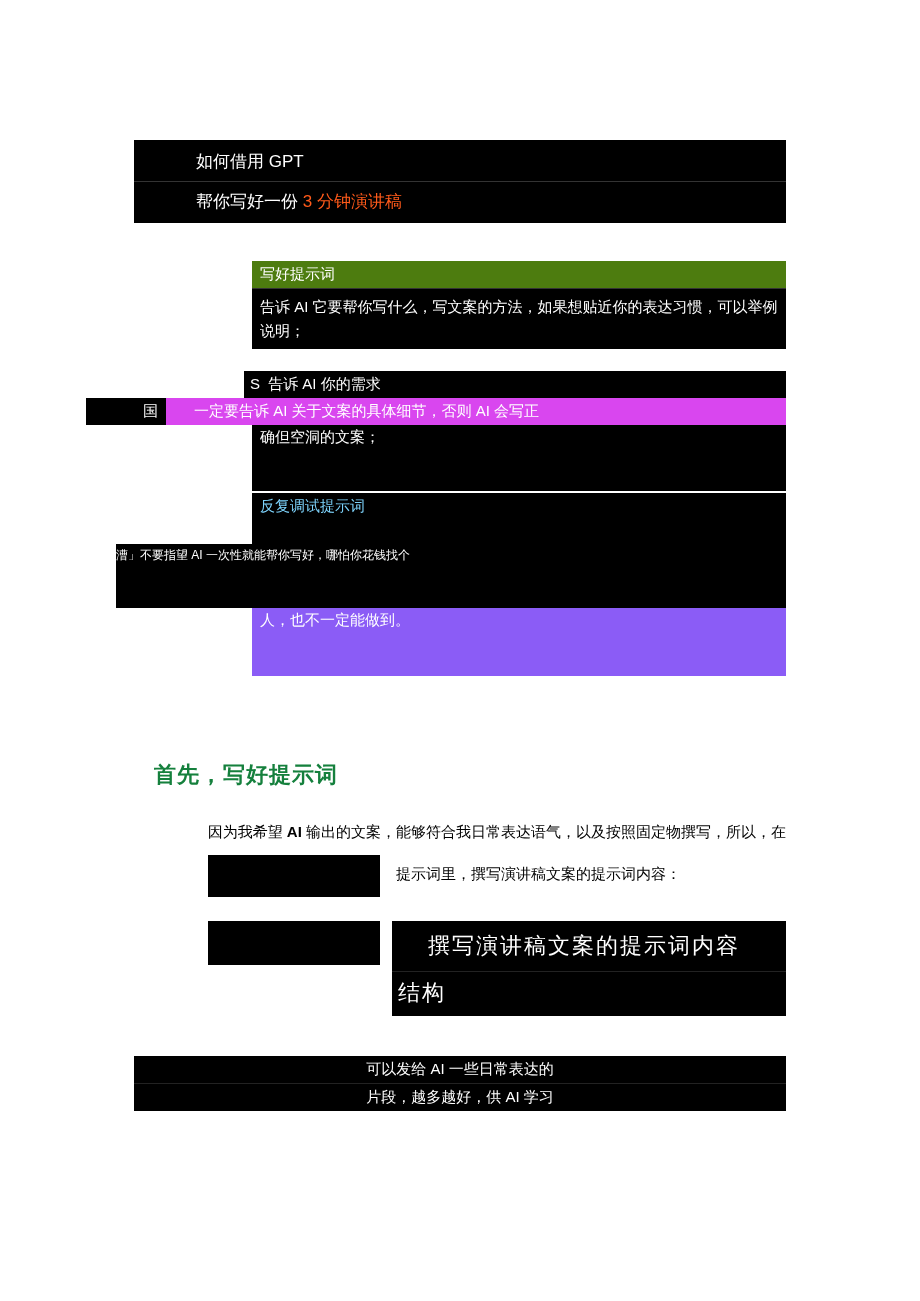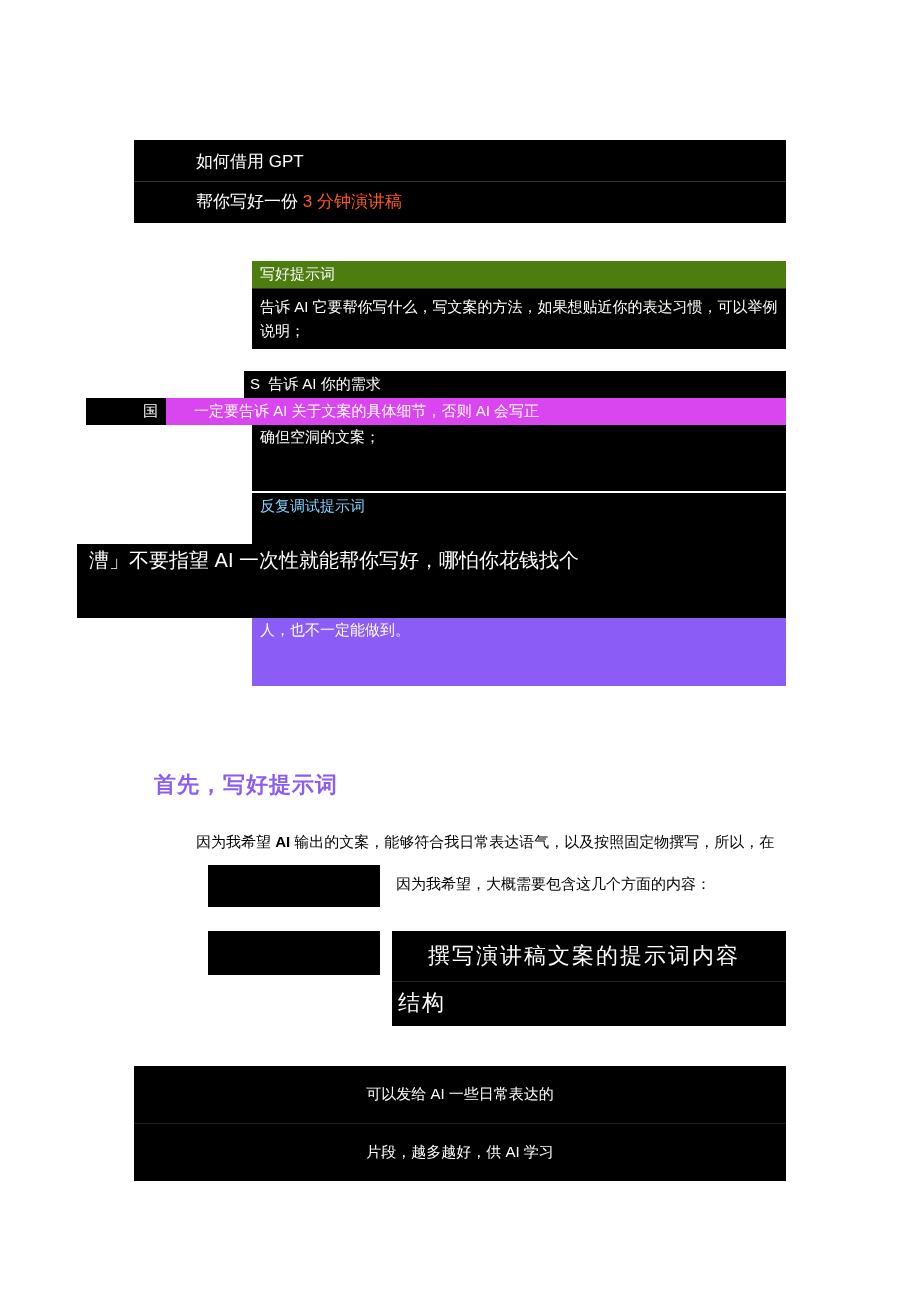--- a/index.html
+++ b/index.html
@@ -114,52 +114,53 @@
     }
     .step3-head {
       margin-left: 252px;
       margin-right: 134px;
       background: #000;
       color: #7dd3fc;
       padding: 4px 0 28px 8px;
       font-size: 15px;
     }
     .step3-line2 {
-      margin-left: 77px;
-      margin-right: 134px;
-      background: #000;
-      color: #fff;
-      padding: 3px 0 44px 12px;
-      font-size: 20px;
+      margin-left: 116px;
+      margin-right: 134px;
+      background: #000;
+      color: #fff;
+      padding: 3px 0 44px 0;
+      font-size: 12px;
     }
     .step3-line3 {
       margin-left: 252px;
       margin-right: 134px;
       background: #8b5cf6;
       color: #fff;
       padding: 3px 0 46px 8px;
       font-size: 15px;
     }
 
     
     .red-heading {
       margin-top: 84px;
       margin-left: 154px;
-      color: #8b5cf6;
+      color: #15803d;
       font-size: 22px;
       letter-spacing: 1px;
     }
 
     .para1 {
       margin-top: 28px;
       margin-left: 196px;
       margin-right: 134px;
       font-size: 15px;
       color: #000;
       line-height: 1.8;
+      text-align: right;
     }
     .para1 .bold {
       font-weight: bold;
     }
 
     .block-row {
       display: flex;
       align-items: flex-start;
       margin-top: 10px;
       margin-left: 208px;
@@ -210,21 +211,21 @@
 
     .footer-block {
       margin-top: 40px;
       margin-left: 134px;
       margin-right: 134px;
       background: #000;
       color: #fff;
       text-align: center;
     }
     .footer-line {
-      padding: 19px 0;
+      padding: 4px 0;
       font-size: 15px;
       border-bottom: 1px solid #222;
     }
     .footer-line:last-child {
       border-bottom: none;
     }
   </style>
 </head>
 <body>
 
@@ -264,21 +265,21 @@
   </div>
 
   <h2 class="red-heading">首先，写好提示词</h2>
 
   <p class="para1">
     <span>因为我希望 </span><span class="bold">AI</span><span> 输出的文案，能够符合我日常表达语气，以及按照固定物撰写，所以，在</span>
   </p>
 
   <div class="block-row">
     <div class="black-spacer"></div>
-    <div class="text-after">因为我希望，大概需要包含这几个方面的内容：</div>
+    <div class="text-after">提示词里，撰写演讲稿文案的提示词内容：</div>
   </div>
 
   <div class="block-row2">
     <div class="black-spacer2"></div>
     <div class="big-black-box">
       <div class="big-black-line1">撰写演讲稿文案的提示词内容</div>
       <div class="big-black-line2">结构</div>
     </div>
   </div>
 

